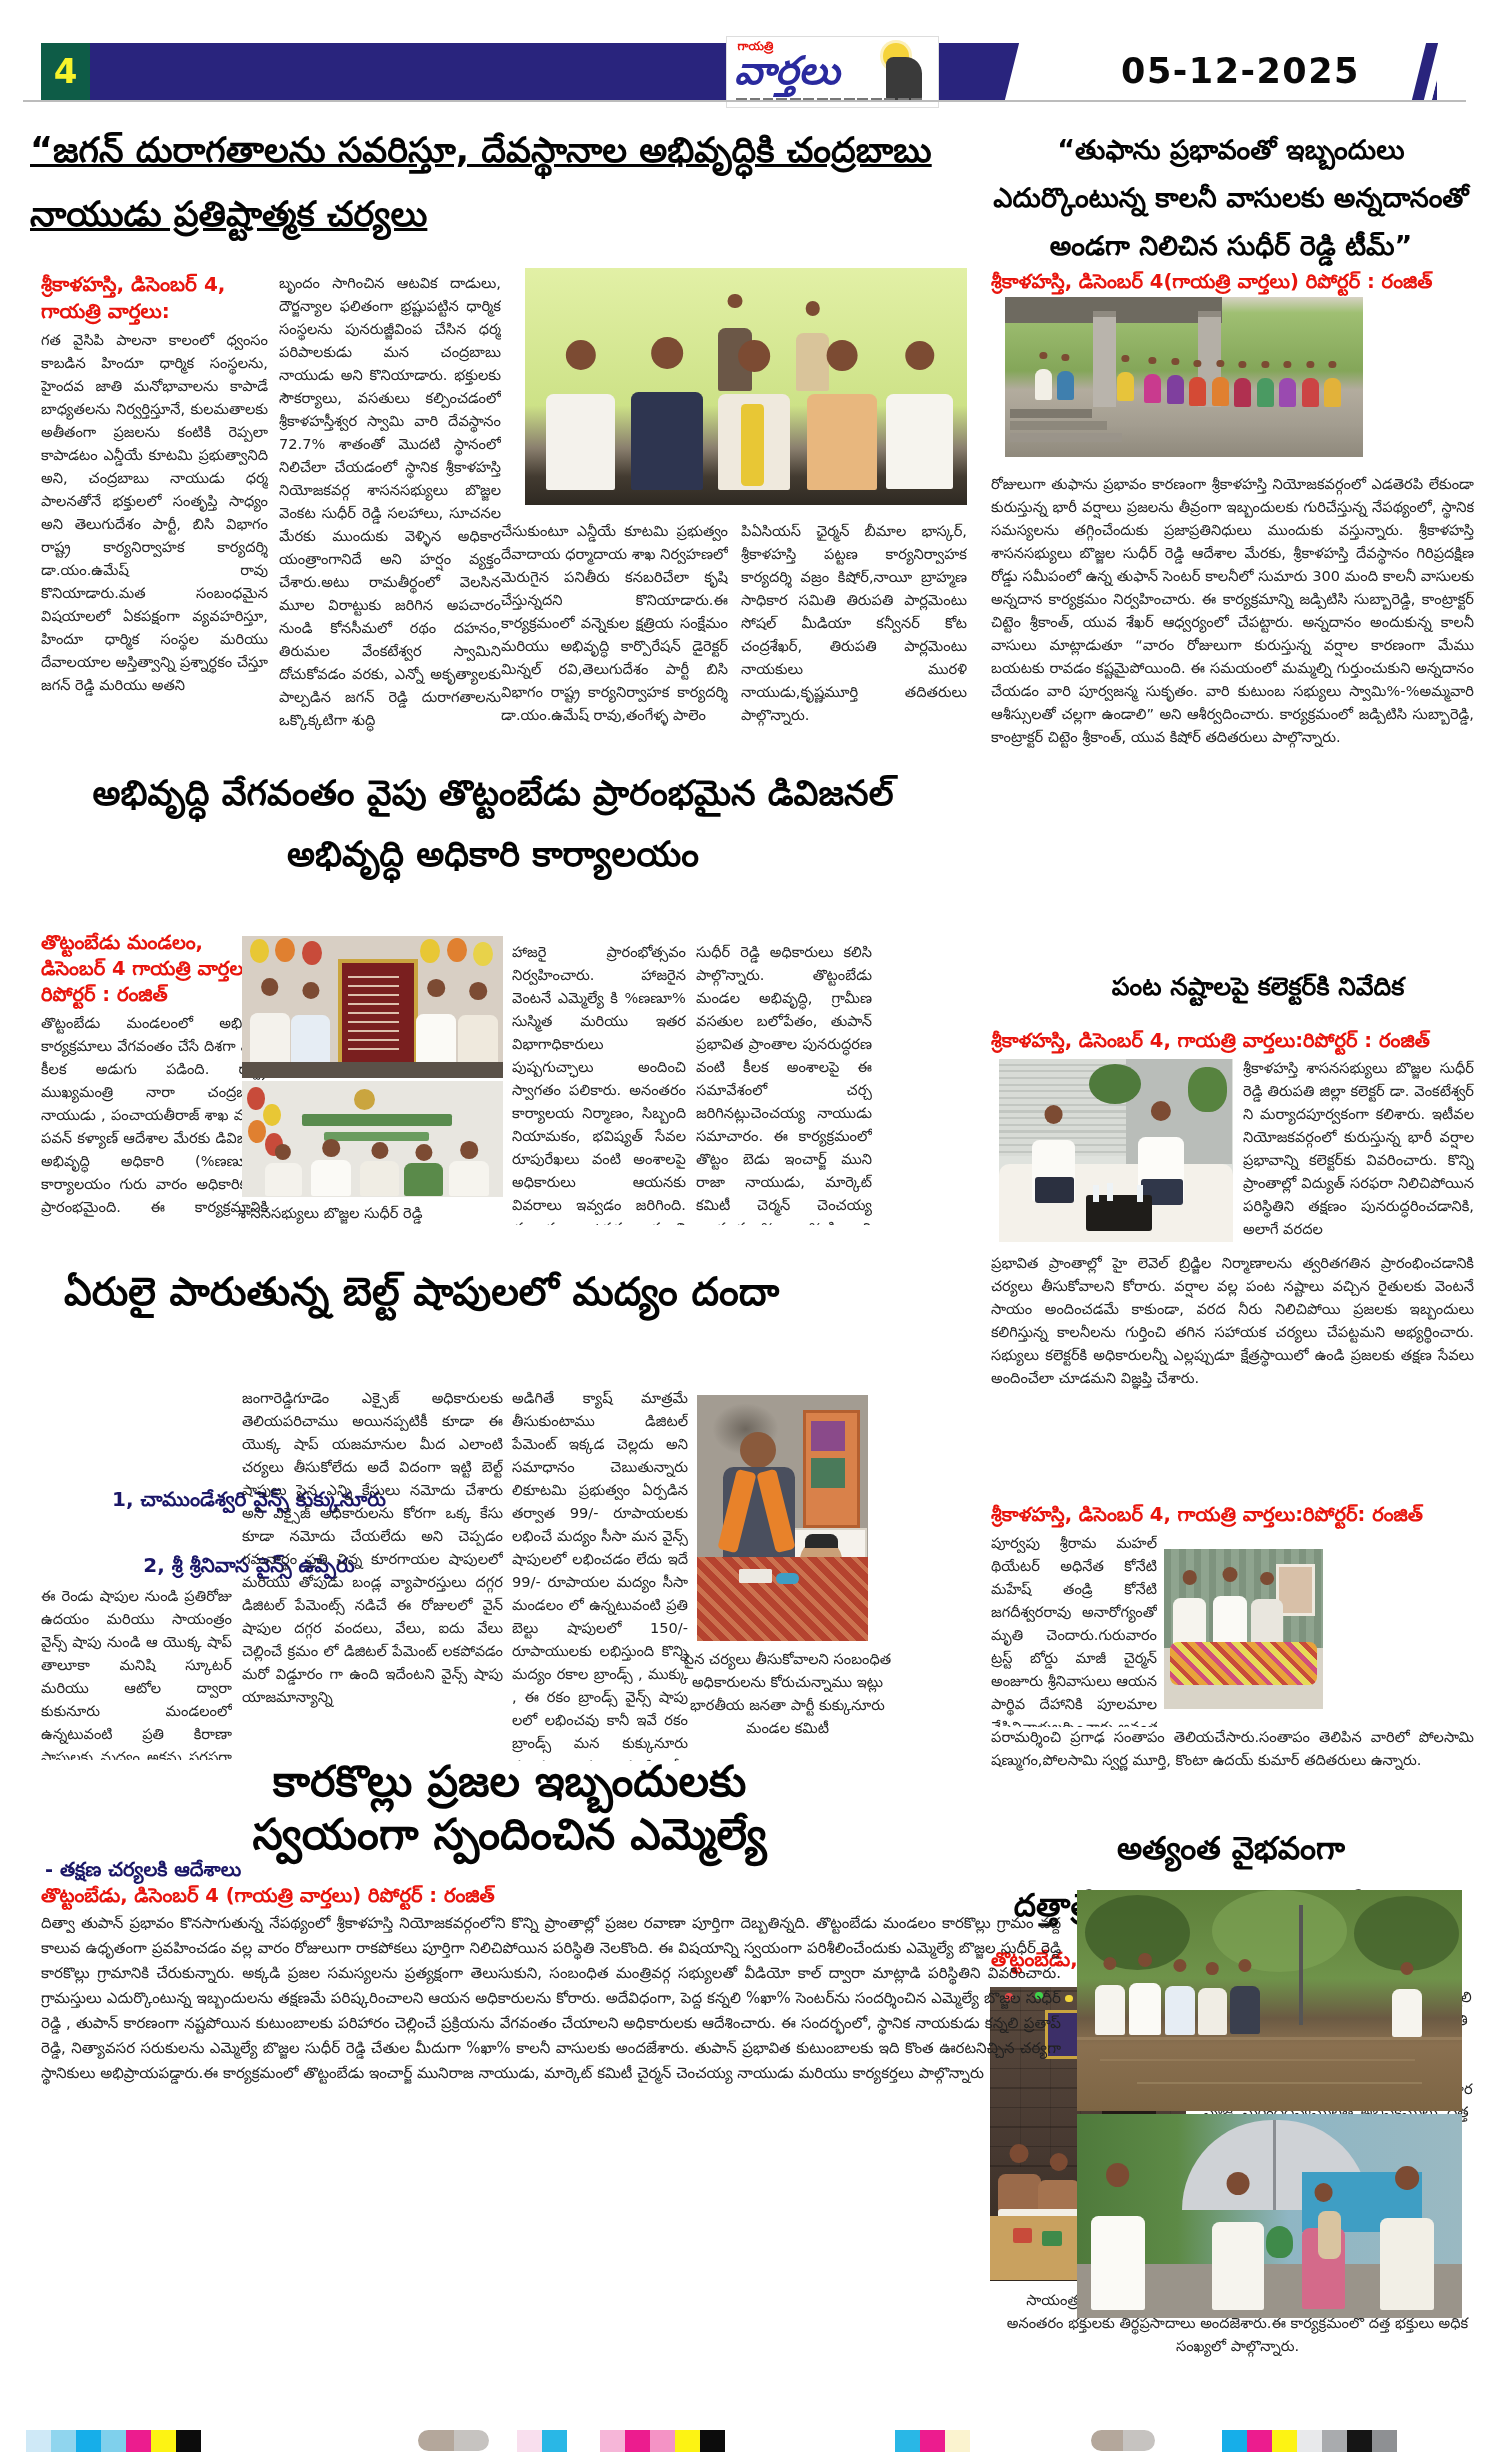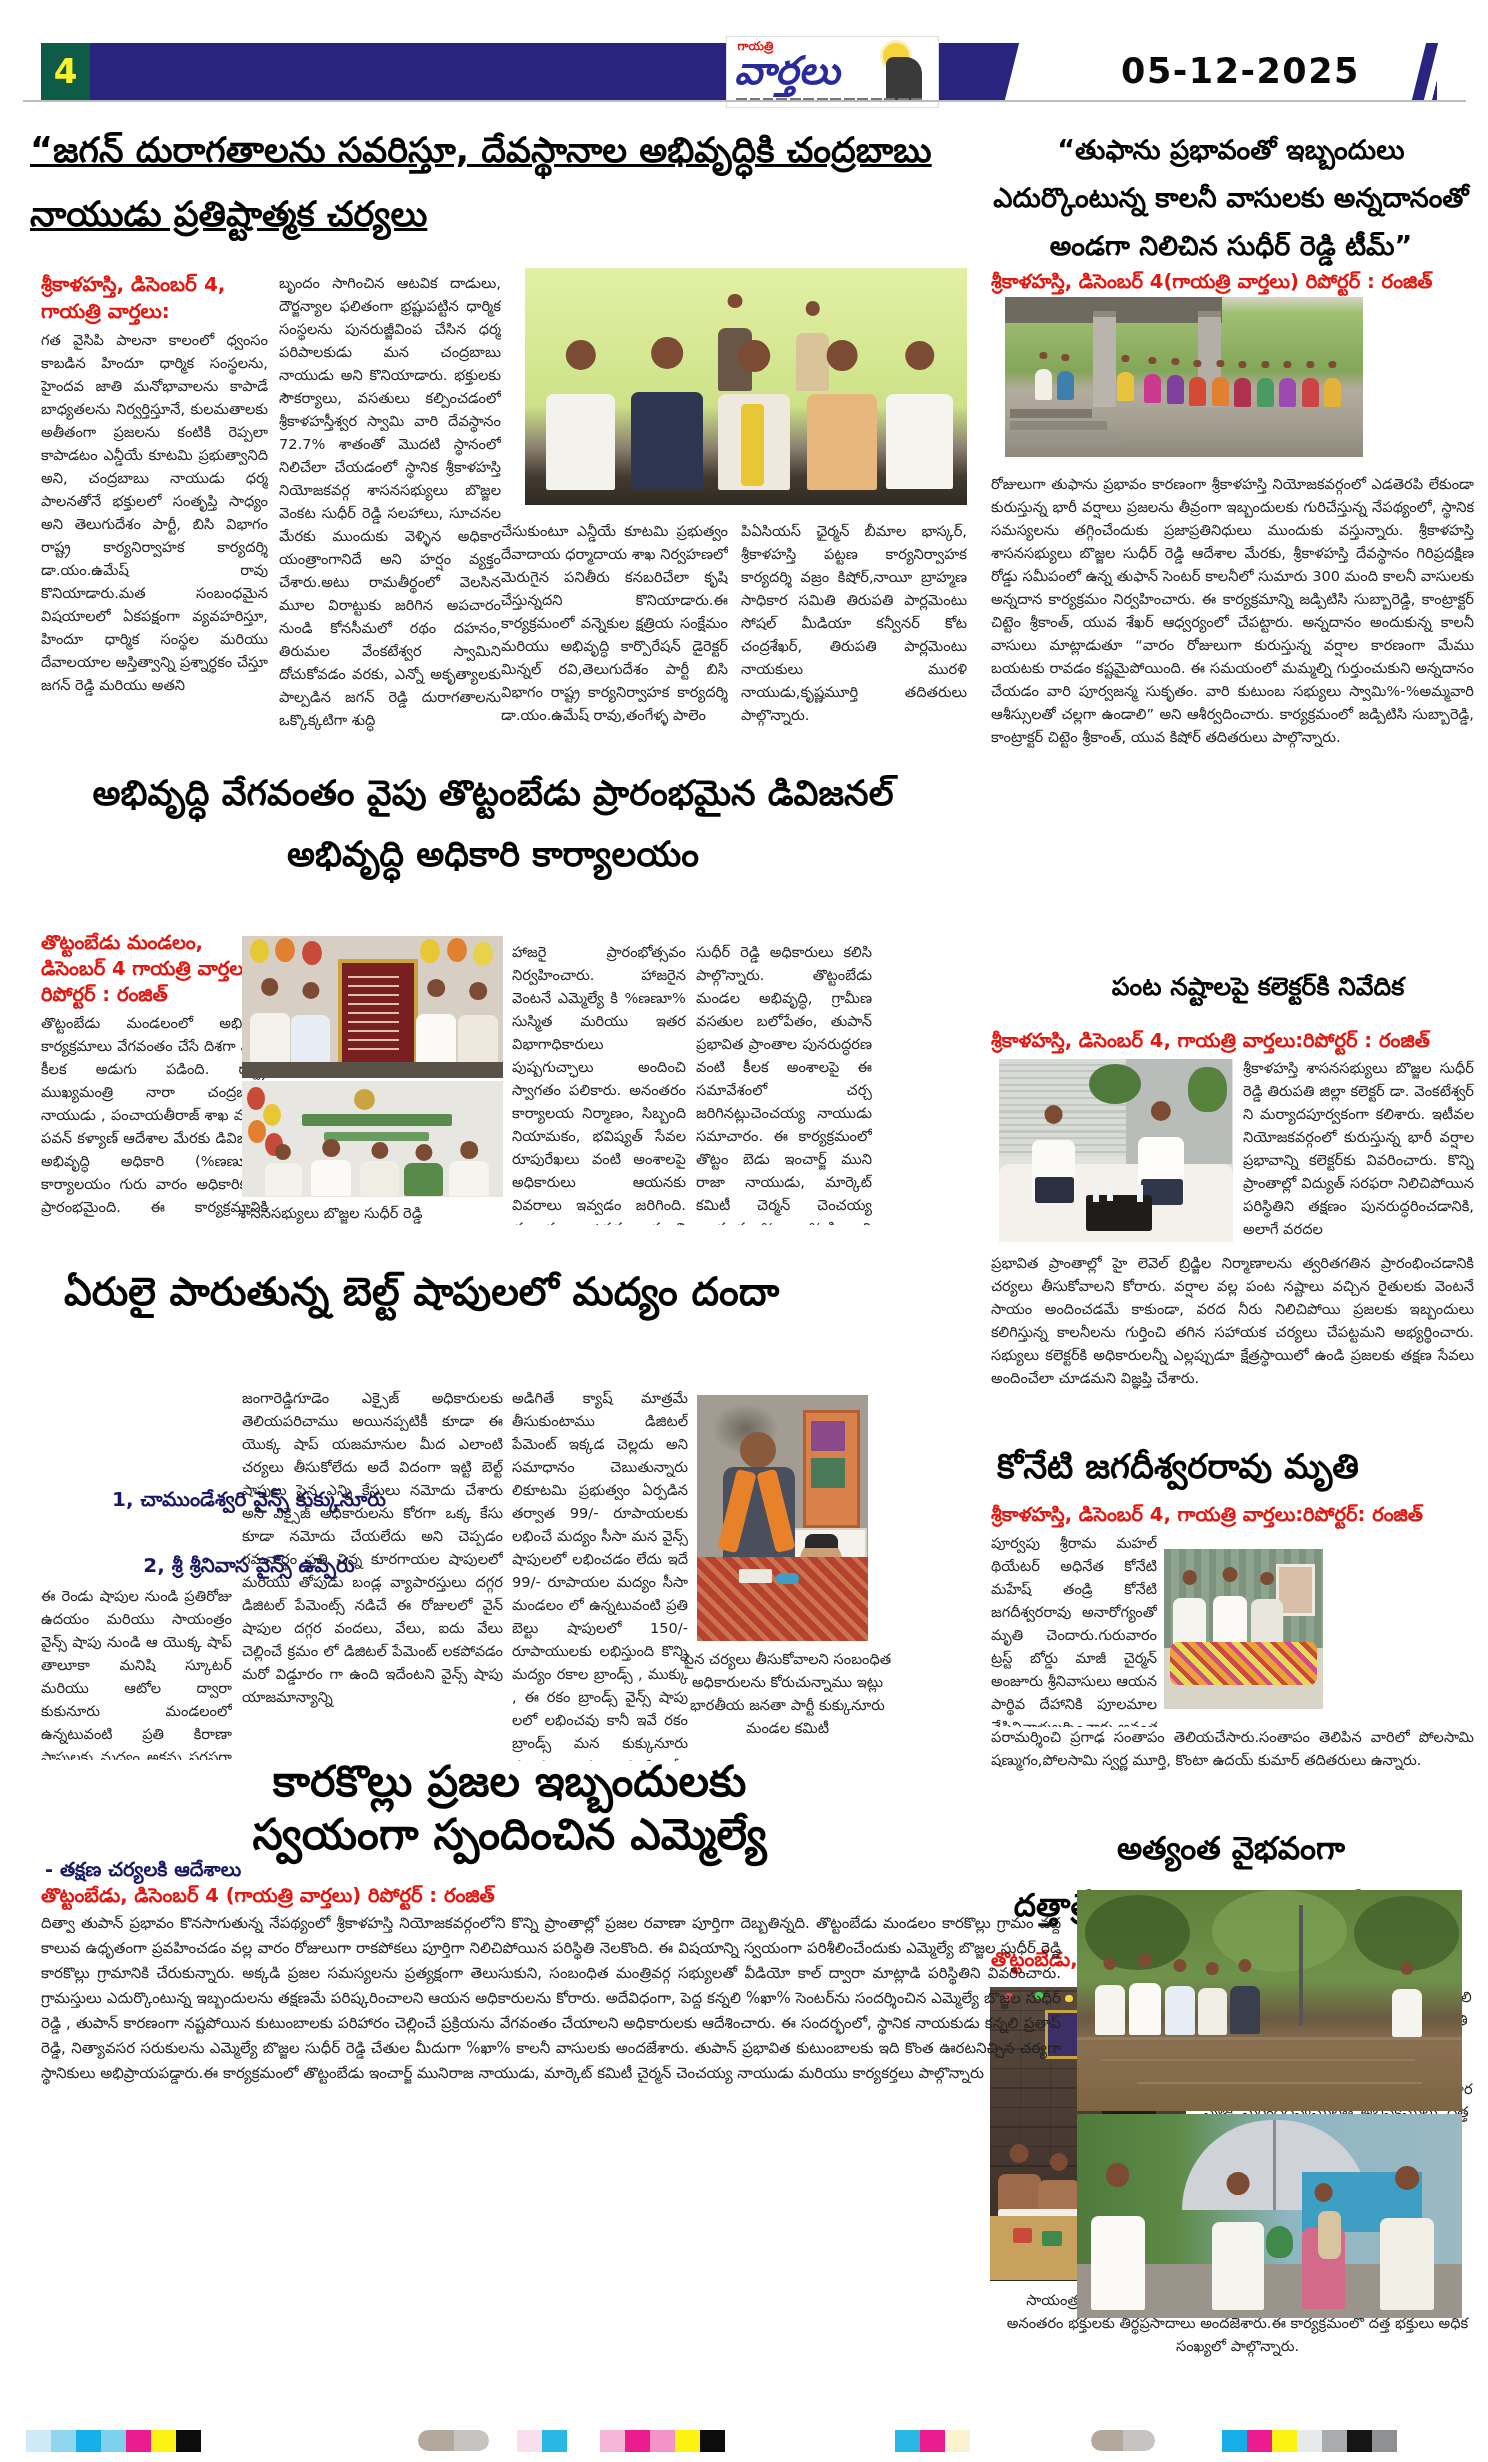--- a/index.html
+++ b/index.html
@@ -106,21 +106,20 @@
     <div class="abs" style="left:142px;top:120px;width:42px;height:25.5px;background:#30374a;border-radius:3px;"></div>
     <div class="abs" style="left:87px;top:136px;width:66px;height:36px;background:#1f1d1a;border-radius:3px;"></div>
     <div class="abs" style="left:94px;top:126px;width:6px;height:16.5px;background:#eef3f6;"></div>
     <div class="abs" style="left:108px;top:124px;width:6px;height:18px;background:#eef3f6;"></div>
     <div class="abs" style="left:138px;top:126px;width:6px;height:16.5px;background:#eef3f6;"></div>
   </div>
 
   <div class="abs body-txt" style="left:1243px;top:1056px;width:231px;height:189px;">శ్రీకాళహస్తి శాసనసభ్యులు బొజ్జల సుధీర్ రెడ్డి  తిరుపతి జిల్లా కలెక్టర్ డా. వెంకటేశ్వర్ ని మర్యాదపూర్వకంగా కలిశారు.  ఇటీవల నియోజకవర్గంలో కురుస్తున్న భారీ వర్షాల ప్రభావాన్ని కలెక్టర్‌కు వివరించారు. కొన్ని ప్రాంతాల్లో విద్యుత్ సరఫరా నిలిచిపోయిన పరిస్థితిని తక్షణం పునరుద్ధరించడానికి, అలాగే వరదల</div>
   <div class="abs body-txt" style="left:991px;top:1251px;width:483px;height:178px;">ప్రభావిత ప్రాంతాల్లో హై లెవెల్ బ్రిడ్జిల నిర్మాణాలను త్వరితగతిన ప్రారంభించడానికి చర్యలు తీసుకోవాలని కోరారు. వర్షాల వల్ల పంట నష్టాలు వచ్చిన రైతులకు వెంటనే సాయం అందించడమే కాకుండా, వరద నీరు నిలిచిపోయి ప్రజలకు ఇబ్బందులు కలిగిస్తున్న కాలనీలను గుర్తించి తగిన సహాయక చర్యలు చేపట్టమని అభ్యర్థించారు. సభ్యులు కలెక్టర్‌కి అధికారులన్నీ ఎల్లప్పుడూ క్షేత్రస్థాయిలో ఉండి ప్రజలకు తక్షణ సేవలు అందించేలా చూడమని విజ్ఞప్తి చేశారు.</div>
 
-  <div class="abs headline" style="left:997px;top:1446px;width:477px;font-size:34px;">కోనేటి జగదీశ్వరరావు మృతి</div>
   <div class="abs byline" style="left:991px;top:1503px;width:483px;font-size:19.5px;">శ్రీకాళహస్తి, డిసెంబర్ 4, గాయత్రి వార్తలు:రిపోర్టర్: రంజిత్</div>
   <div class="abs body-txt" style="left:991px;top:1531px;width:166px;height:196px;">పూర్వపు శ్రీరామ మహల్ థియేటర్ అధినేత కోనేటి మహేష్ తండ్రి కోనేటి జగదీశ్వరరావు అనారోగ్యంతో మృతి చెందారు.గురువారం ట్రస్ట్ బోర్డు మాజీ చైర్మన్ అంజూరు శ్రీనివాసులు ఆయన పార్థివ దేహానికి పూలమాల వేసినివాళులర్పించారు.అనంతరం వారి కుటుంబ సభ్యులను</div>
 
   <div class="ph" style="left:1164px;top:1549px;width:159px;height:160px;background:repeating-linear-gradient(90deg,#7e937e 0 7.5px,#8fa48f 7.5px 15px);">
     <div class="abs" style="left:112px;top:15px;width:33px;height:46px;background:#d8c0a8;border:3px solid #efe9df;"></div>
     <div class="person" style="left:9px;top:21px;width:33px;height:78px;--c:#f6f4ee;"></div>
     <div class="person" style="left:49px;top:18px;width:34px;height:81px;--c:#fbfaf6;"></div>
     <div class="person" style="left:87px;top:22.5px;width:31.5px;height:75px;--c:#e9e6de;"></div>
     <div class="abs" style="left:0;top:99px;width:159px;height:61px;background:#d9d4c8;"></div>
     <div class="abs" style="left:6px;top:93px;width:147px;height:43px;border-radius:7.5px;background:repeating-linear-gradient(45deg,#e9a23b 0 6px,#d14f7a 6px 10.5px,#e7d957 10.5px 16.5px,#c84b3a 16.5px 21px);"></div>

